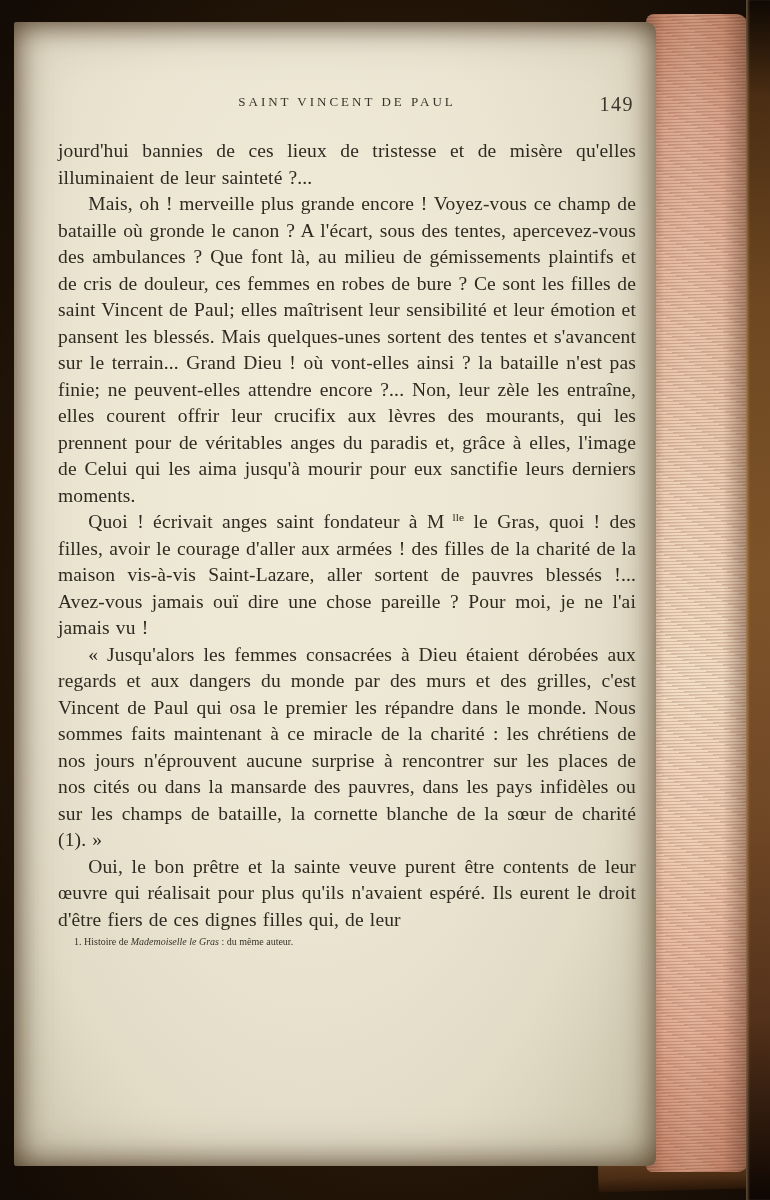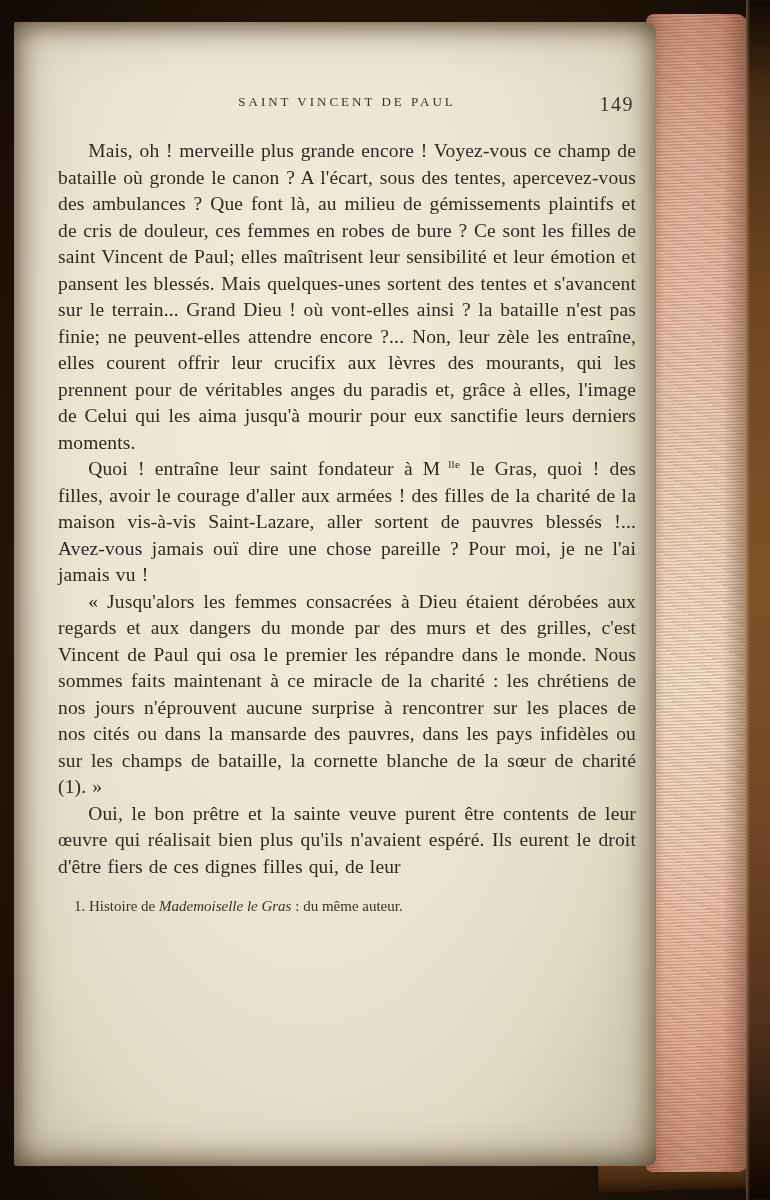--- a/index.html
+++ b/index.html
@@ -129,23 +129,23 @@
     text-indent: 0;
   }
   .body-text sup {
     font-size: 0.58em;
     line-height: 0;
     vertical-align: super;
     margin-left: 8px;
   }
 
   .footnote {
-    margin-top: 17px;
+    margin-top: 0;
     margin-left: 16px;
-    font-size: 15px;
+    font-size: 10px;
     line-height: 18px;
     color: #39332a;
   }
   .footnote .fn-italic {
     font-style: italic;
   }
 
   
   .watermark {
     position: absolute;
@@ -171,24 +171,25 @@
 
   <div class="page">
     <div class="page-inner">
 
       <div class="running-header">
         <span class="header-title">SAINT VINCENT DE PAUL</span>
         <span class="page-number">149</span>
       </div>
 
       <div class="body-text">
+        <p class="p-first">jourd'hui bannies de ces lieux de tristesse et de misère qu'elles illuminaient de leur sainteté ?...</p>
         <p>Mais, oh ! merveille plus grande encore ! Voyez-vous ce champ de bataille où gronde le canon ? A l'écart, sous des tentes, apercevez-vous des ambulances ? Que font là, au milieu de gémissements plaintifs et de cris de douleur, ces femmes en robes de bure ? Ce sont les filles de saint Vincent de Paul; elles maîtrisent leur sensibilité et leur émotion et pansent les blessés. Mais quelques-unes sortent des tentes et s'avancent sur le terrain... Grand Dieu ! où vont-elles ainsi ? la bataille n'est pas finie; ne peuvent-elles attendre encore ?... Non, leur zèle les entraîne, elles courent offrir leur crucifix aux lèvres des mourants, qui les prennent pour de véritables anges du paradis et, grâce à elles, l'image de Celui qui les aima jusqu'à mourir pour eux sanctifie leurs derniers moments.</p>
-        <p><span>Quoi ! entraîne leur saint fondateur à M</span><sup>lle</sup><span> le Gras, quoi ! des filles, avoir le courage d'aller aux armées ! des filles de la charité de la maison vis-à-vis Saint-Lazare, aller sortent de pauvres blessés !... Avez-vous jamais ouï dire une chose pareille ? Pour moi, je ne l'ai jamais vu !</span></p>
+        <p><span>Quoi ! écrivait anges saint fondateur à M</span><sup>lle</sup><span> le Gras, quoi ! des filles, avoir le courage d'aller aux armées ! des filles de la charité de la maison vis-à-vis Saint-Lazare, aller sortent de pauvres blessés !... Avez-vous jamais ouï dire une chose pareille ? Pour moi, je ne l'ai jamais vu !</span></p>
         <p>« Jusqu'alors les femmes consacrées à Dieu étaient dérobées aux regards et aux dangers du monde par des murs et des grilles, c'est Vincent de Paul qui osa le premier les répandre dans le monde. Nous sommes faits maintenant à ce miracle de la charité : les chrétiens de nos jours n'éprouvent aucune surprise à rencontrer sur les places de nos cités ou dans la mansarde des pauvres, dans les pays infidèles ou sur les champs de bataille, la cornette blanche de la sœur de charité (1). »</p>
-        <p>Oui, le bon prêtre et la sainte veuve purent être contents de leur œuvre qui réalisait bien plus qu'ils n'avaient espéré. Ils eurent le droit d'être fiers de ces dignes filles qui, de leur</p>
+        <p>Oui, le bon prêtre et la sainte veuve purent être contents de leur œuvre qui réalisait pour plus qu'ils n'avaient espéré. Ils eurent le droit d'être fiers de ces dignes filles qui, de leur</p>
       </div>
 
       <div class="footnote">
         <span>1. Histoire de </span><span class="fn-italic">Mademoiselle le Gras</span><span> : du même auteur.</span>
       </div>
 
     </div>
   </div>
 
 

